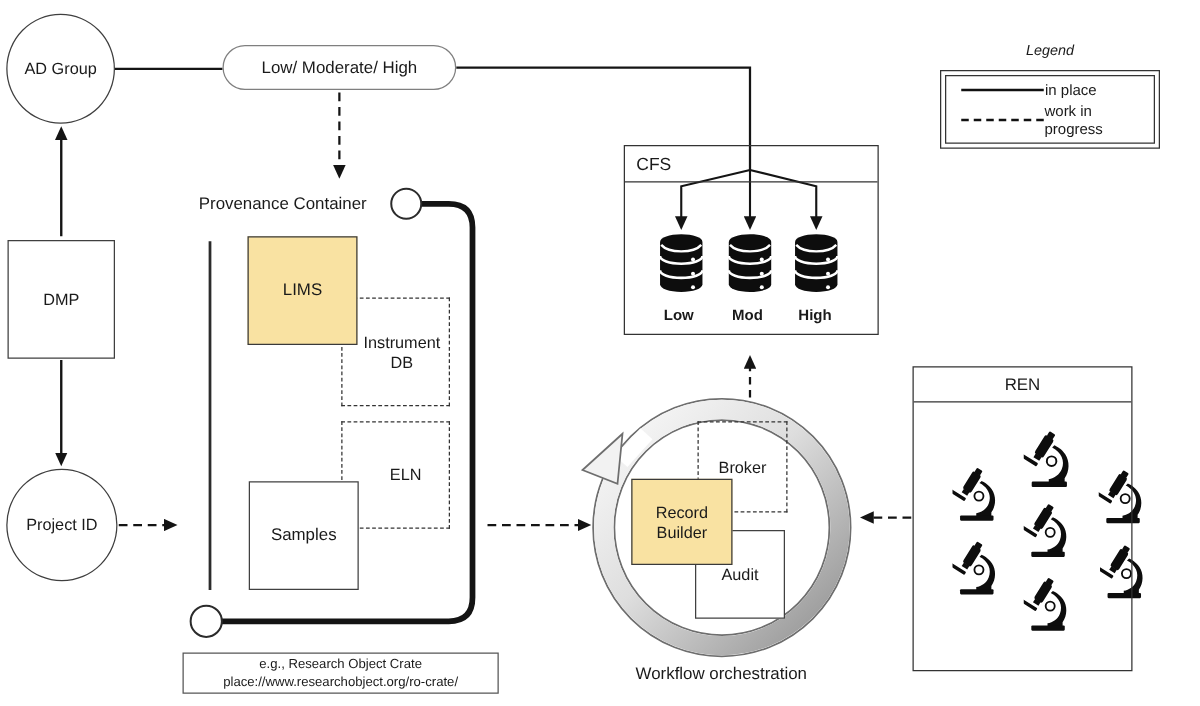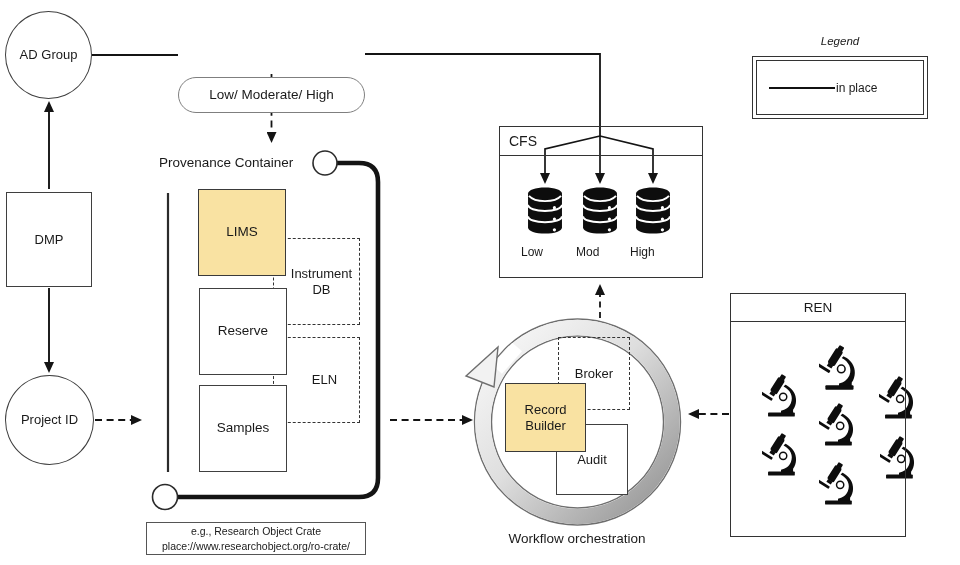--- a/index.html
+++ b/index.html
@@ -3,40 +3,40 @@
 <meta charset="utf-8">
 <style>
   html,body{margin:0;padding:0;background:#fff;}
   #stage{position:relative;width:960px;height:565px;background:#fff;overflow:hidden;
          font-family:"Liberation Sans","DejaVu Sans",sans-serif;color:#1a1a1a;font-size:13px;}
   #overlay{position:absolute;left:0;top:0;width:960px;height:565px;z-index:1;}
   .node{position:absolute;display:flex;align-items:center;justify-content:center;
         text-align:center;box-sizing:border-box;z-index:2;line-height:1.2;}
   .circle{border:1.6px solid #3f3f3f;border-radius:50%;background:#fff;}
   .rect{border:1.5px solid #3f3f3f;background:#fff;}
-  .pill{border:1.5px solid #7f7f7f;border-radius:19px;background:#fff;font-size:13.5px;margin-top:41px;}
+  .pill{border:1.5px solid #7f7f7f;border-radius:19px;background:#fff;font-size:13.5px;}
   .yellow{background:#F9E2A2;border:1.4px solid #3a3a3a;}
   .dashedbox{border:1.5px dashed #333;background:transparent;}
   .whitebox{border:1.4px solid #404040;background:#fff;}
   .label{position:absolute;z-index:2;white-space:nowrap;}
   .frame{position:absolute;box-sizing:border-box;border:1.5px solid #333;background:transparent;z-index:2;}
   .frame .hdr{box-sizing:border-box;border-bottom:1.5px solid #333;display:flex;align-items:center;}
-  .tier{position:absolute;z-index:2;width:44px;text-align:left;font-size:12px;}
+  .tier{position:absolute;z-index:2;width:44px;text-align:center;font-size:12px;font-weight:bold;}
   
   #legend-outer{position:absolute;left:752px;top:56px;width:176px;height:63px;
                 border:1.3px solid #333;box-sizing:border-box;padding:3px;z-index:2;background:#fff;}
   #legend-inner{width:100%;height:100%;box-sizing:border-box;border:1px solid #333;
                 display:flex;flex-direction:column;justify-content:space-evenly;padding:2px 0 2px 12px;}
   .legend-row{display:flex;align-items:center;gap:1px;font-size:12px;}
   .lsample{width:66px;height:0;}
   .lsolid{border-top:2px solid #111;}
   .ldashed{border-top:2.6px dashed #111;}
   #legend-title{position:absolute;left:775px;top:35px;width:130px;text-align:center;
                 font-style:italic;font-size:11.5px;z-index:2;}
-  #note-box{position:absolute;left:146px;top:522px;width:220px;height:33px;border:1.2px solid #555;
+  #note-box{position:absolute;left:146px;top:522px;width:253px;height:33px;border:1.2px solid #555;
             box-sizing:border-box;display:flex;flex-direction:column;align-items:center;justify-content:center;
             font-size:10.5px;line-height:1.4;z-index:2;background:#fff;}
 </style>
 </head>
 <body>
 
 <div id="stage">
 
   <svg id="overlay" viewBox="0 0 960 565">
     <defs>
@@ -122,20 +122,24 @@
     <span>Low/ Moderate/ High</span>
   </div>
 
   <div id="legend-title">Legend</div>
   <div id="legend-outer">
     <div id="legend-inner">
       <div class="legend-row">
         <div class="lsample lsolid"></div>
         <span>in place</span>
       </div>
+      <div class="legend-row">
+        <div class="lsample ldashed"></div>
+        <span>work in progress</span>
+      </div>
     </div>
   </div>
 
   <div class="node rect" style="left:6px;top:192px;width:86px;height:95px;">
     <span>DMP</span>
   </div>
 
   <div class="node circle" style="left:5px;top:375px;width:89px;height:90px;">
     <span>Project ID</span>
   </div>
@@ -144,33 +148,30 @@
 
   <div class="node dashedbox" style="left:273px;top:238px;width:87px;height:87px;padding-left:10px;justify-content:center;">
     <span style="width:70px;">Instrument DB</span>
   </div>
   <div class="node dashedbox" style="left:273px;top:337px;width:87px;height:86px;padding-left:16px;">
     <span>ELN</span>
   </div>
   <div class="node yellow" style="left:198px;top:189px;width:88px;height:87px;font-size:13.5px;">
     <span>LIMS</span>
   </div>
-  <div class="node whitebox" style="left:199px;top:288px;width:88px;height:87px;font-size:13.5px;">
-    <span>Reserve</span>
-  </div>
   <div class="node whitebox" style="left:199px;top:385px;width:88px;height:87px;font-size:13.5px;">
     <span>Samples</span>
   </div>
 
   <div id="note-box">
     <div>e.g., Research Object Crate</div>
     <div>place://www.researchobject.org/ro-crate/</div>
   </div>
 
-  <div class="frame" style="left:499px;top:126px;width:204px;height:152px;">
+  <div class="frame" style="left:499px;top:116px;width:204px;height:152px;">
     <div class="hdr" style="height:29px;padding-left:9px;font-size:14px;">CFS</div>
   </div>
   <div class="tier" style="left:521px;top:245px;">Low</div>
   <div class="tier" style="left:576px;top:245px;">Mod</div>
   <div class="tier" style="left:630px;top:245px;">High</div>
 
   <div class="node dashedbox" style="left:558px;top:337px;width:72px;height:73px;">
     <span>Broker</span>
   </div>
   <div class="node whitebox" style="left:556px;top:424px;width:72px;height:71px;">

